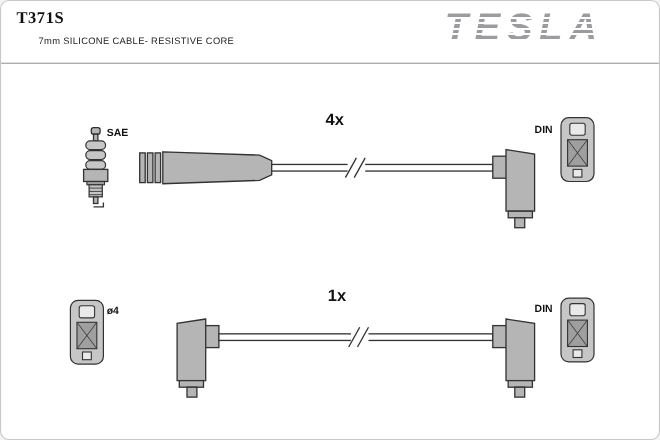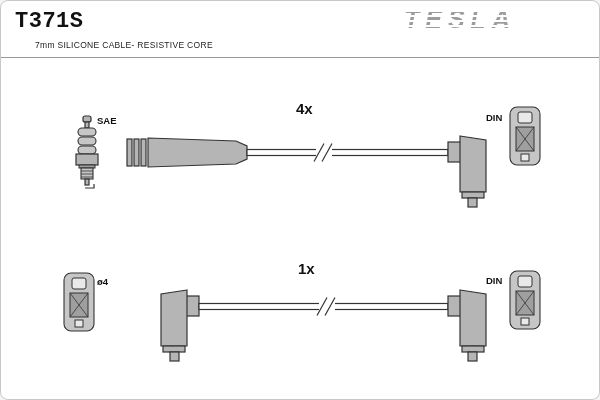--- a/index.html
+++ b/index.html
@@ -7,29 +7,29 @@
     --boot-fill:#b5b5b5;
     --outline:#333333;
   }
   html,body{margin:0;padding:0;background:#f4f4f4;font-family:"Liberation Sans",sans-serif;}
   .page{
     position:relative;width:598px;height:398px;margin:0 auto;
     background:#ffffff;border:1px solid #c8c8c8;border-radius:8px;overflow:hidden;
   }
   .title-block{position:absolute;left:14px;top:8px;}
   .part-number{
-    margin:0;font-size:22px;font-weight:700;color:#111;letter-spacing:.5px;
-    font-family:Liberation Mono, monospace;
+    margin:0;font-size:15px;font-weight:700;color:#111;letter-spacing:.5px;
+    font-family:Liberation Serif, serif;
   }
   .subtitle{
     margin-top:6px;font-size:8.5px;font-weight:400;color:#222;letter-spacing:.3px;margin-left:20px;
   }
   .brand{
     position:absolute;left:403px;top:6px;
-    font-size:25px;font-weight:700;font-style:italic;letter-spacing:6px;
+    font-size:35px;font-weight:700;font-style:italic;letter-spacing:6px;
     color:var(--brand-gray);
     line-height:1;
   }
   @supports ((-webkit-background-clip:text)){
     .brand{
       background:repeating-linear-gradient(to bottom,var(--brand-gray) 0 3px,#ffffff 3px 5px);
       -webkit-background-clip:text;
       background-clip:text;
       color:transparent;
     }

